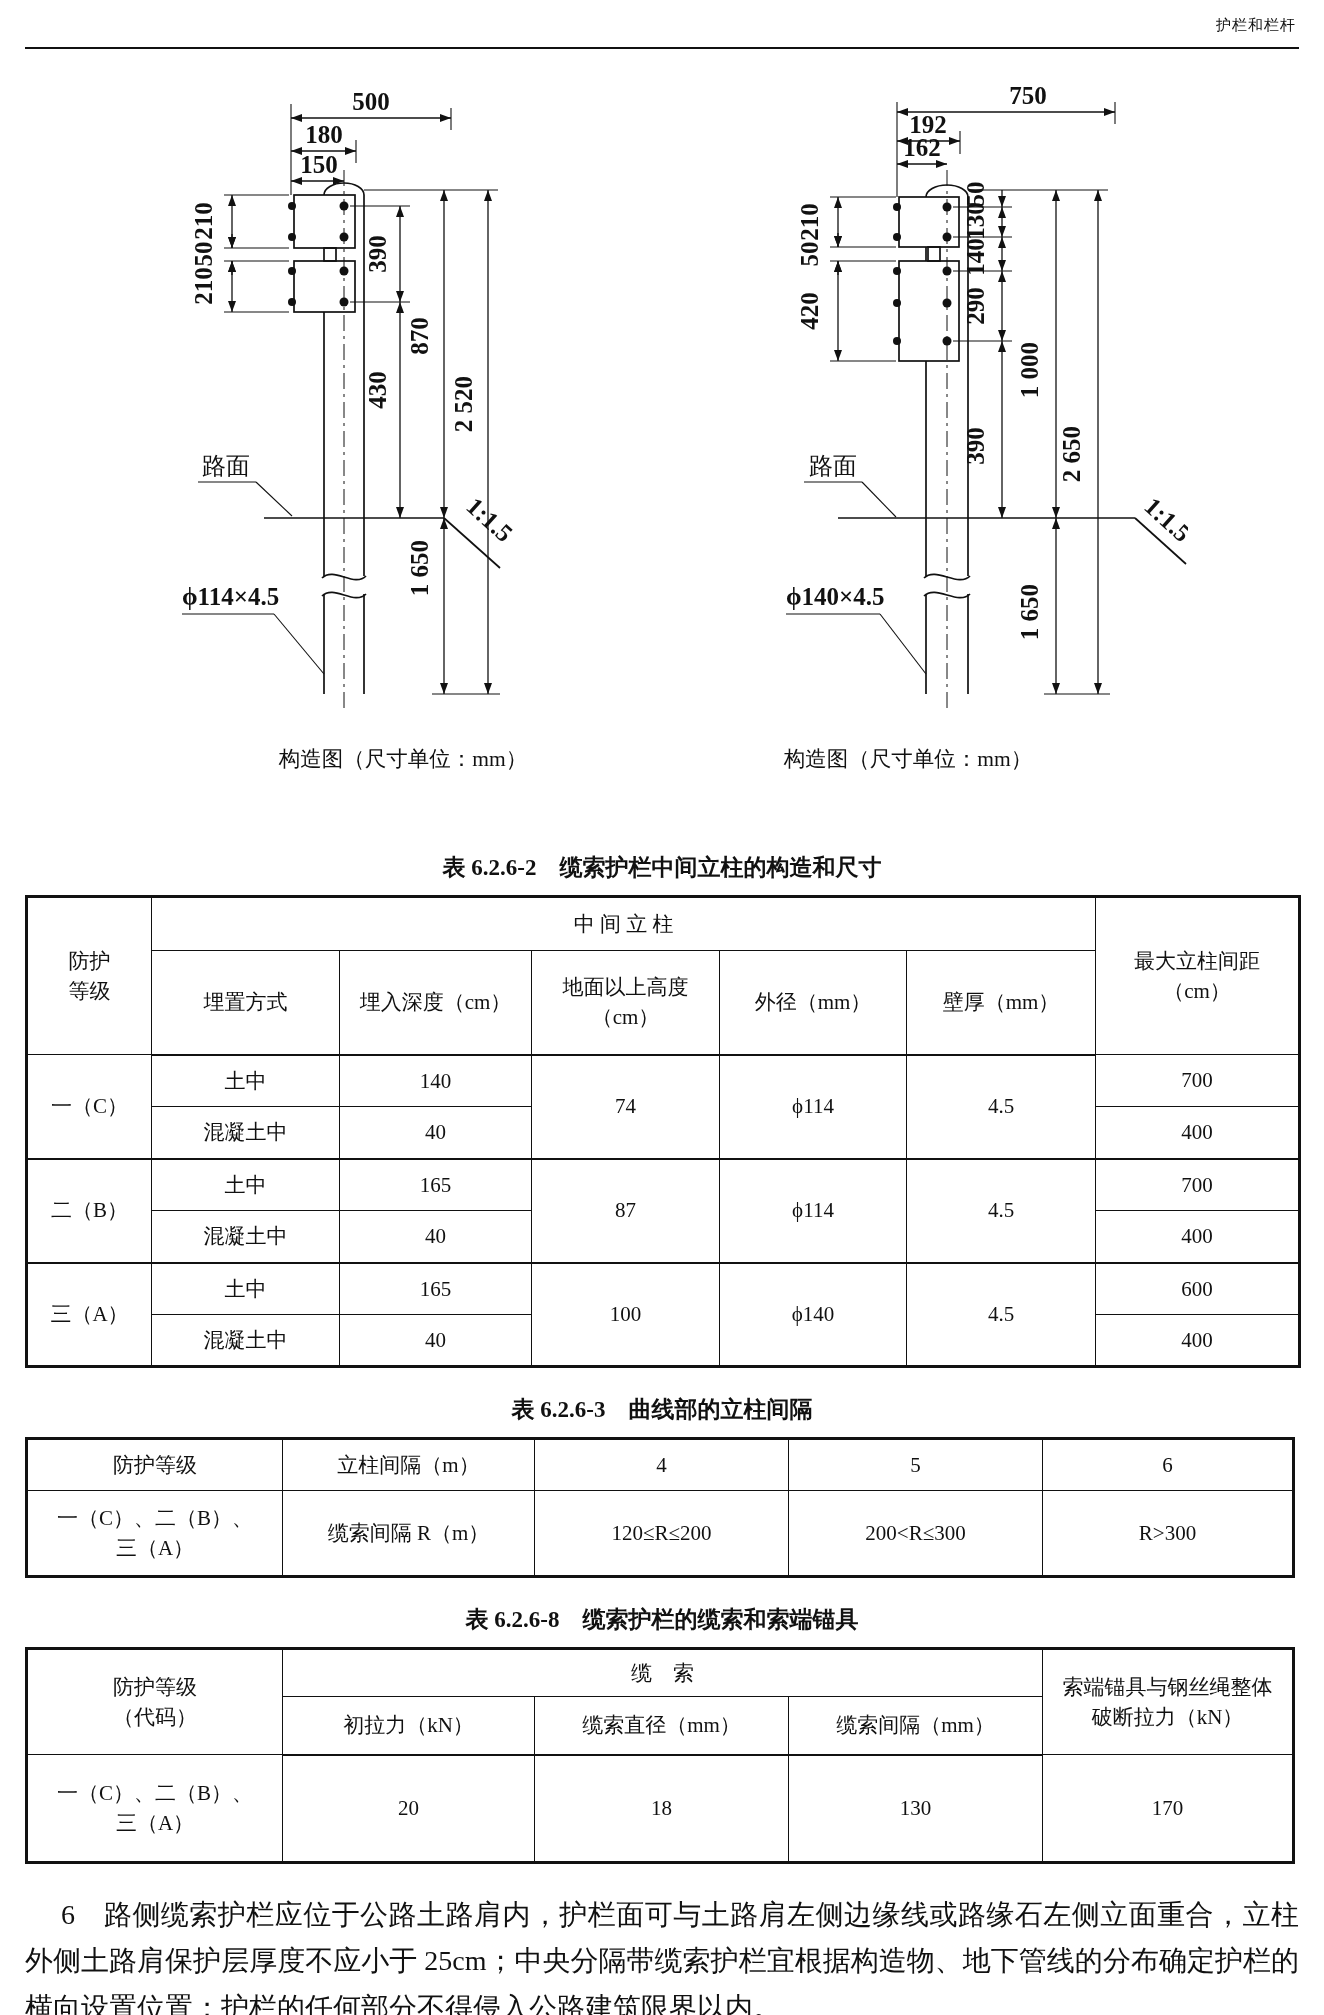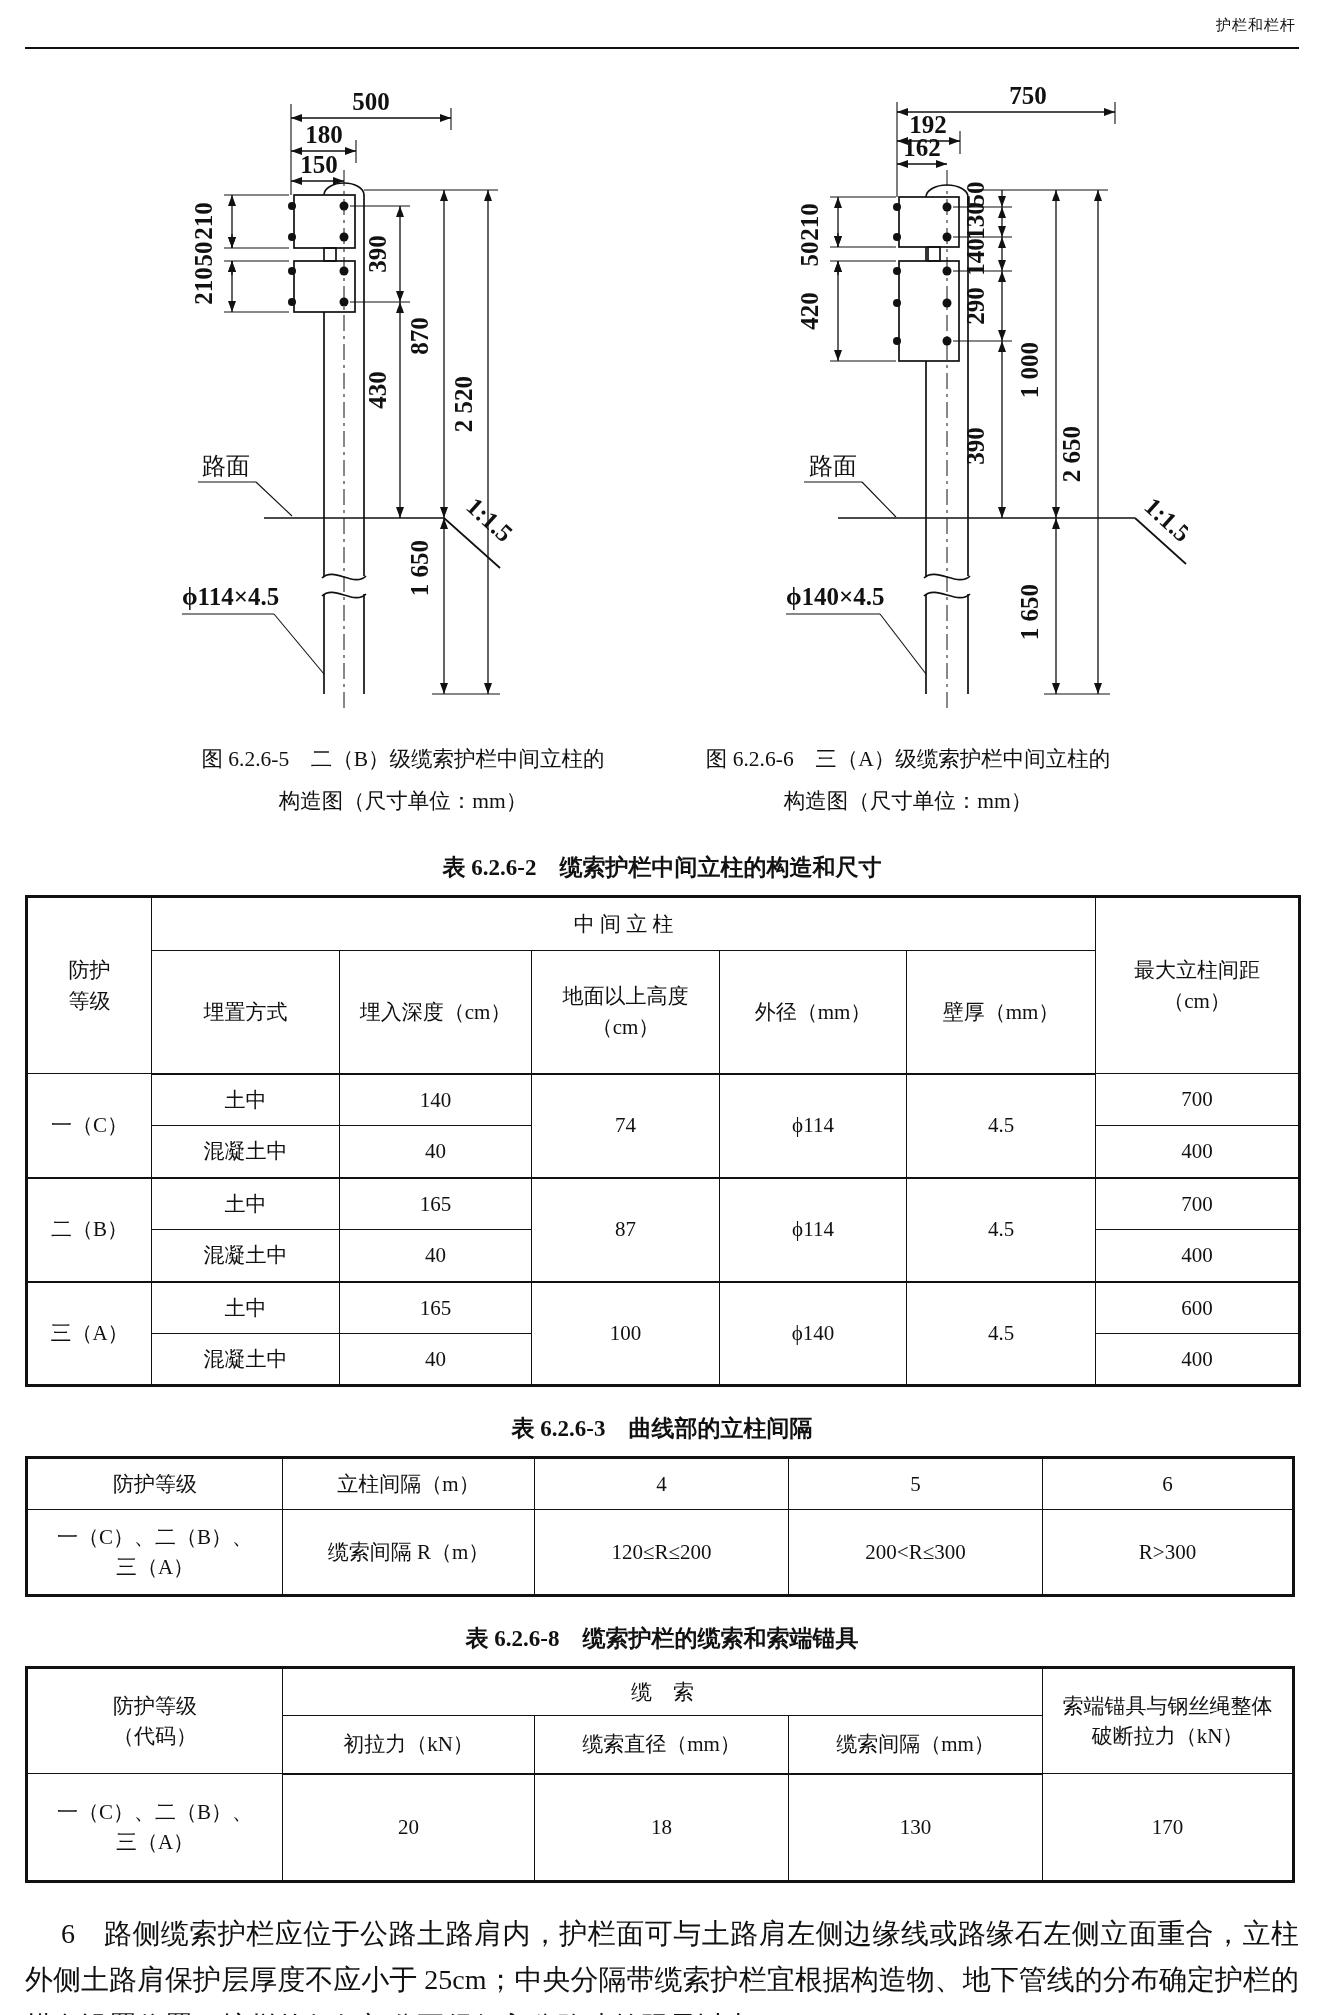--- a/index.html
+++ b/index.html
@@ -120,21 +120,20 @@
         <text class="dimtxt" x="238" y="316" text-anchor="middle" transform="rotate(-90 238 316)">430</text>
         <text class="dimtxt" x="280" y="262" text-anchor="middle" transform="rotate(-90 280 262)">870</text>
         <text class="dimtxt" x="324" y="330" text-anchor="middle" transform="rotate(-90 324 330)">2 520</text>
         <text class="dimtxt" x="280" y="494" text-anchor="middle" transform="rotate(-90 280 494)">1 650</text>
         <text class="cntxt" x="78" y="400" text-anchor="middle">路面</text>
         <text class="dimtxt" x="336" y="452" text-anchor="middle" transform="rotate(42 336 452)">1:1.5</text>
         <text class="dimtxt" x="34" y="531" text-anchor="start">ϕ114×4.5</text>
       </g>
     </svg>
     <div class="caption">
-      <div>图 6.2.6-5　二（B）级缆索护栏中间立柱的</div>
       <div>构造图（尺寸单位：mm）</div>
     </div>
   </div>
 
   <div class="figblock right">
     <svg viewBox="0 0 560 645" width="560" height="645">
       <defs>
         <marker id="mB" viewBox="0 0 12 9" markerWidth="12" markerHeight="9" refX="11.5" refY="4.5" orient="auto-start-reverse" markerUnits="userSpaceOnUse">
           <path d="M0.5,0.5 L11.5,4.5 L0.5,8.5 Z" fill="#111"></path>
         </marker>
@@ -217,21 +216,20 @@
         <text class="dimtxt" x="356" y="372" text-anchor="middle" transform="rotate(-90 356 372)">390</text>
         <text class="dimtxt" x="410" y="296" text-anchor="middle" transform="rotate(-90 410 296)">1 000</text>
         <text class="dimtxt" x="452" y="380" text-anchor="middle" transform="rotate(-90 452 380)">2 650</text>
         <text class="dimtxt" x="410" y="538" text-anchor="middle" transform="rotate(-90 410 538)">1 650</text>
         <text class="cntxt" x="205" y="400" text-anchor="middle">路面</text>
         <text class="dimtxt" x="534" y="452" text-anchor="middle" transform="rotate(42 534 452)">1:1.5</text>
         <text class="dimtxt" x="158" y="531" text-anchor="start">ϕ140×4.5</text>
       </g>
     </svg>
     <div class="caption">
-      <div>图 6.2.6-6　三（A）级缆索护栏中间立柱的</div>
       <div>构造图（尺寸单位：mm）</div>
     </div>
   </div>
 </div>
 
 <div class="tbl-title" style="margin-top:18px;">表 6.2.6-2　缆索护栏中间立柱的构造和尺寸</div>
 <table style="width:1273px;">
   <colgroup>
     <col style="width:125px;">
       <col style="width:188px;">
@@ -246,21 +244,21 @@
       <th rowspan="2" class="h2l">
         <span>防护</span>
         <span>等级</span>
       </th>
       <th colspan="5">中 间 立 柱</th>
       <th rowspan="2" class="h2l">
         <span>最大立柱间距</span>
         <span>（cm）</span>
       </th>
     </tr>
-    <tr style="height:123px;">
+    <tr style="height:104px;">
       <th>埋置方式</th>
       <th>埋入深度（cm）</th>
       <th class="h2l">
         <span>地面以上高度</span>
         <span>（cm）</span>
       </th>
       <th>外径（mm）</th>
       <th>壁厚（mm）</th>
     </tr>
   </thead>

